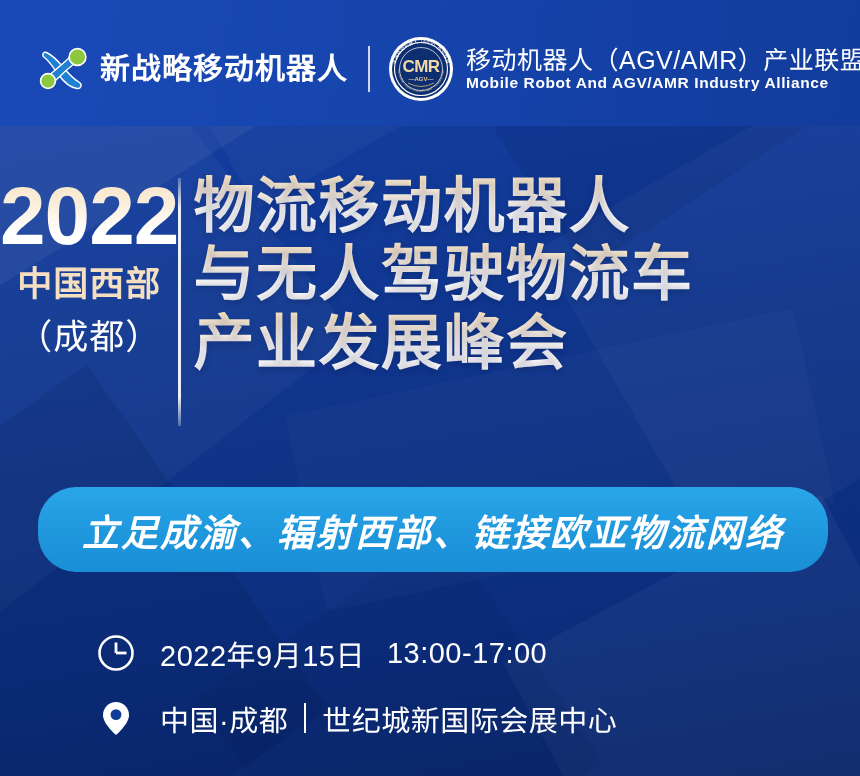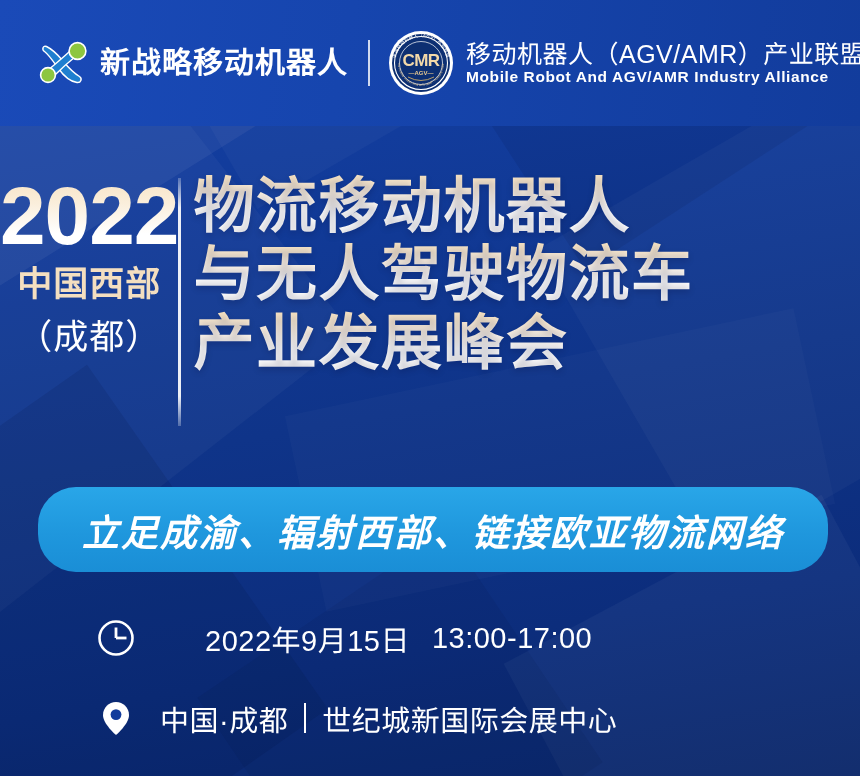--- a/index.html
+++ b/index.html
@@ -39,21 +39,21 @@
 
   
   .header-band {
     position: absolute;
     left: 0; top: 0;
     width: 860px; height: 126px;
     background: linear-gradient(100deg, #1a4ab8 0%, #1645ae 40%, #123c9c 100%);
   }
   .header-inner {
     position: absolute;
-    left: 0; top: 0;
+    left: 0; top: 6px;
     width: 860px; height: 126px;
     display: flex;
     align-items: center;
     padding-left: 36px;
     box-sizing: border-box;
   }
   .brand-left { display: flex; align-items: center; }
   .brand-mark { width: 54px; height: 50px; flex: none; }
   .brand-word {
     margin-left: 10px;
@@ -175,21 +175,21 @@
     white-space: nowrap;
   }
 
   
   .info-row {
     position: absolute;
     left: 96px;
     display: flex;
     align-items: center;
   }
-  .info-row.date { top: 617px; gap: 45px; }
+  .info-row.date { top: 632px; }
   .info-row.place { top: 697px; }
   .info-icon { width: 40px; height: 40px; flex: none; }
   .info-text {
     margin-left: 24px;
     color: #ffffff;
     font-size: 29px;
     font-weight: 400;
     letter-spacing: 0.5px;
     white-space: nowrap;
     display: flex;

